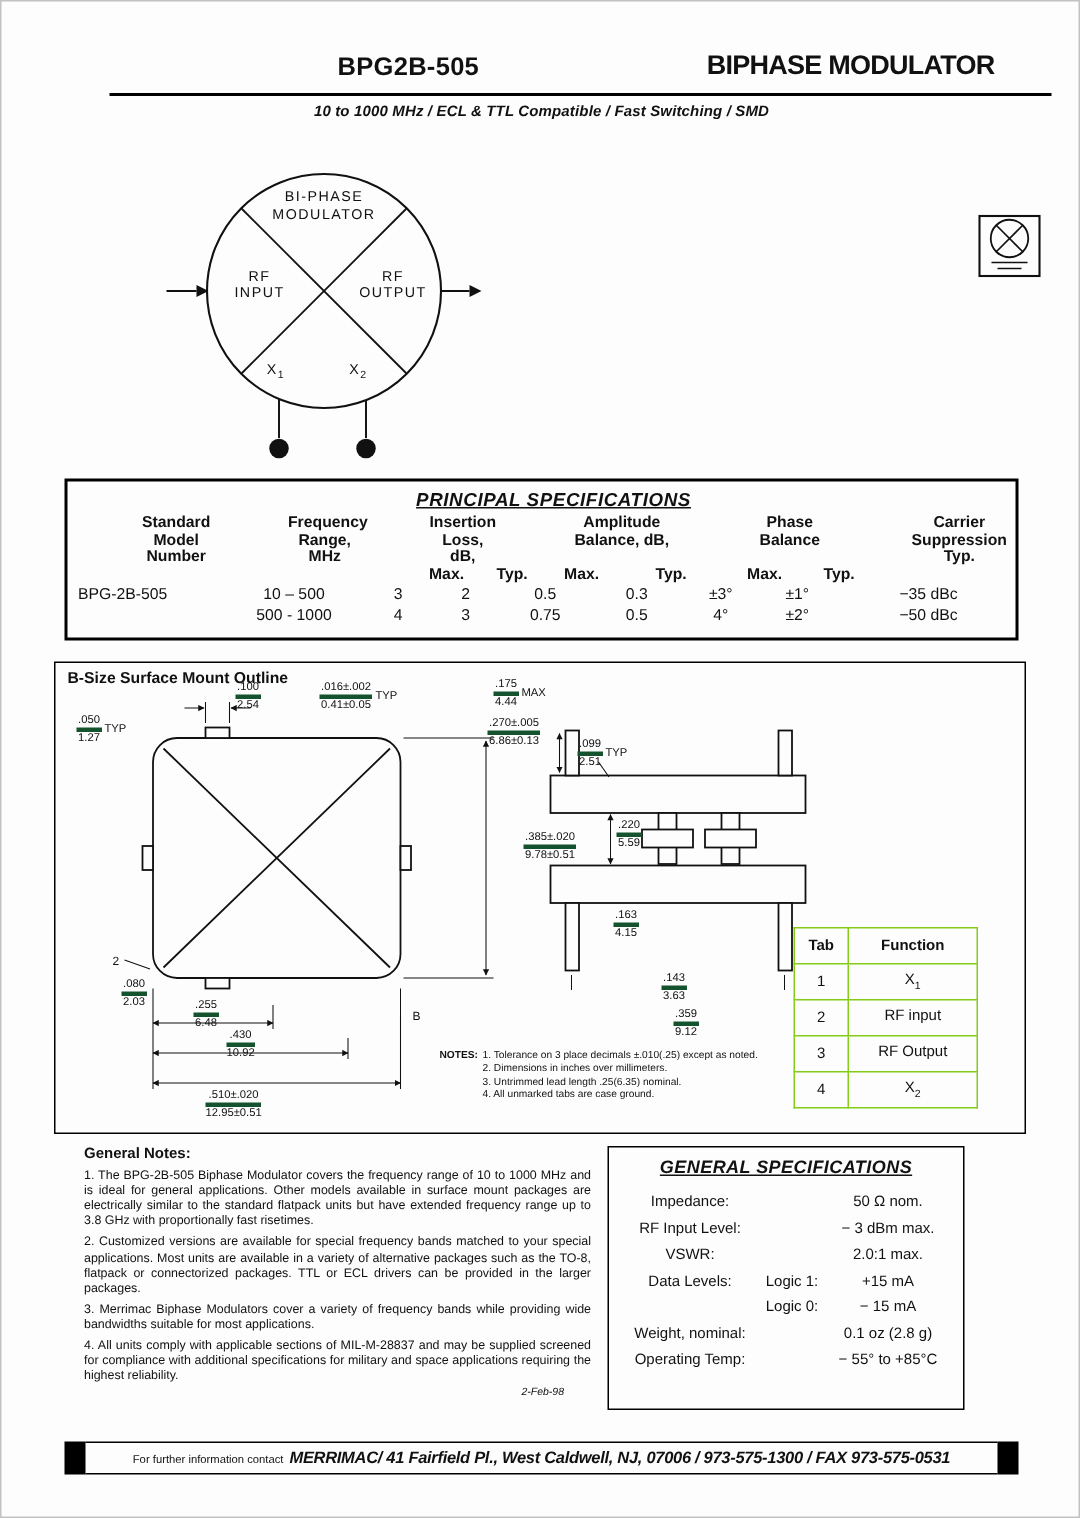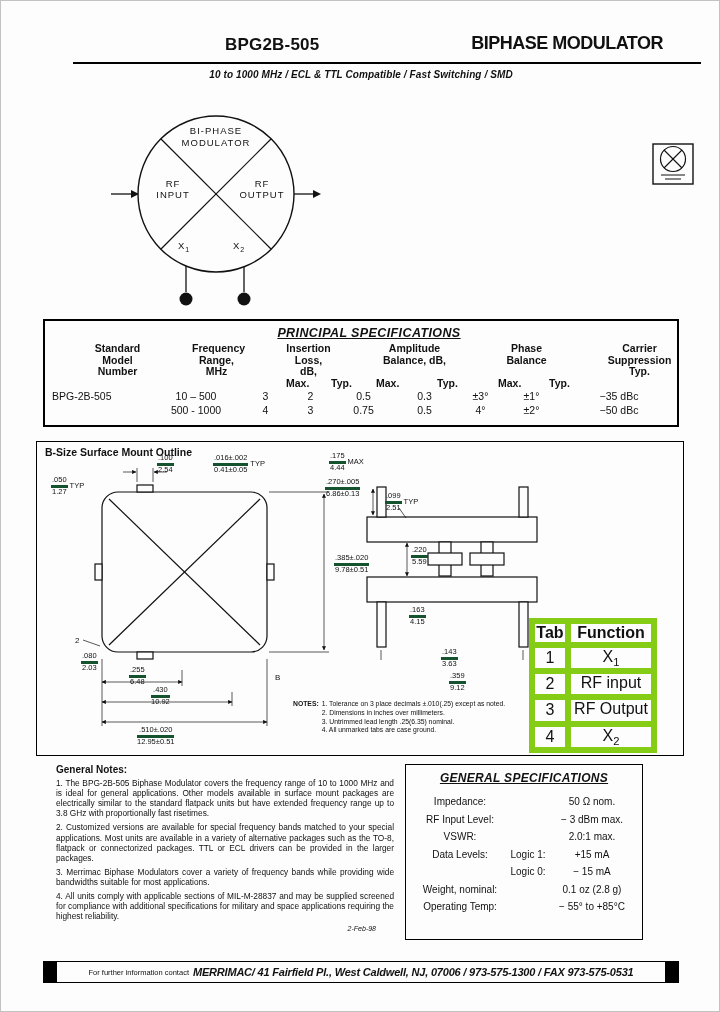--- a/index.html
+++ b/index.html
@@ -34,21 +34,21 @@
   .outline-title { position:absolute; left:8px; top:4px; font-size:10.5px; font-weight:bold; }
   .outline-svg { position:absolute; left:0; top:0; }
   .outline-svg line, .outline-svg rect, .outline-svg path.o { stroke:#111; fill:none; stroke-width:1.2; }
   .outline-svg line.thin { stroke-width:.7; }
   .outline-svg rect.f { fill:#fdfdfd; }
   .outline-svg text { font-size:8px; fill:#111; }
   .dim { position:absolute; display:flex; align-items:center; gap:2px; font-size:7.5px; line-height:1.15; white-space:nowrap; }
   .dim .frac { display:inline-flex; flex-direction:column; text-align:center; }
   .dim .frac .a { border-bottom:3px solid #14532d; padding:0 1px; }
   .tabtab { position:absolute; left:492px; top:176px; border-collapse:collapse; }
-  .tabtab th, .tabtab td { border:6px solid #84cc16; font-size:16px; text-align:center; height:24px; background:#fdfdfd; }
+  .tabtab th, .tabtab td { border:1px solid #84cc16; font-size:10px; text-align:center; height:24px; background:#fdfdfd; }
   .tabtab th { font-weight:bold; }
   .tabtab .c1 { width:36px; } .tabtab .c2 { width:86px; }
   .notes { position:absolute; left:256px; top:258px; width:230px; display:flex; gap:3px;
            font-size:6.8px; line-height:1.3; }
   .notes-label { font-weight:bold; white-space:nowrap; }
   
   .gnotes { position:absolute; left:55px; top:763px; width:338px; }
   .gnotes-title { font-size:10px; font-weight:bold; margin-bottom:3px; }
   .gnotes p { font-size:8.3px; line-height:1.22; margin-bottom:4px; text-align:justify; }
   .gnotes .date { text-align:right; padding-right:18px; font-size:7px; font-style:italic; }
@@ -285,21 +285,21 @@
         </span>
         <span class="suf"></span>
       </div>
     <div class="dim" style="left:348px;top:50px">
         <span class="frac">
           <span class="a">.099</span>
           <span class="b">2.51</span>
         </span>
         <span class="suf">TYP</span>
       </div>
-    <div class="dim" style="left:297px;top:112px">
+    <div class="dim" style="left:312px;top:112px">
         <span class="frac">
           <span class="a">.385±.020</span>
           <span class="b">9.78±0.51</span>
         </span>
         <span class="suf"></span>
       </div>
     <div class="dim" style="left:374px;top:104px">
         <span class="frac">
           <span class="a">.220</span>
           <span class="b">5.59</span>

